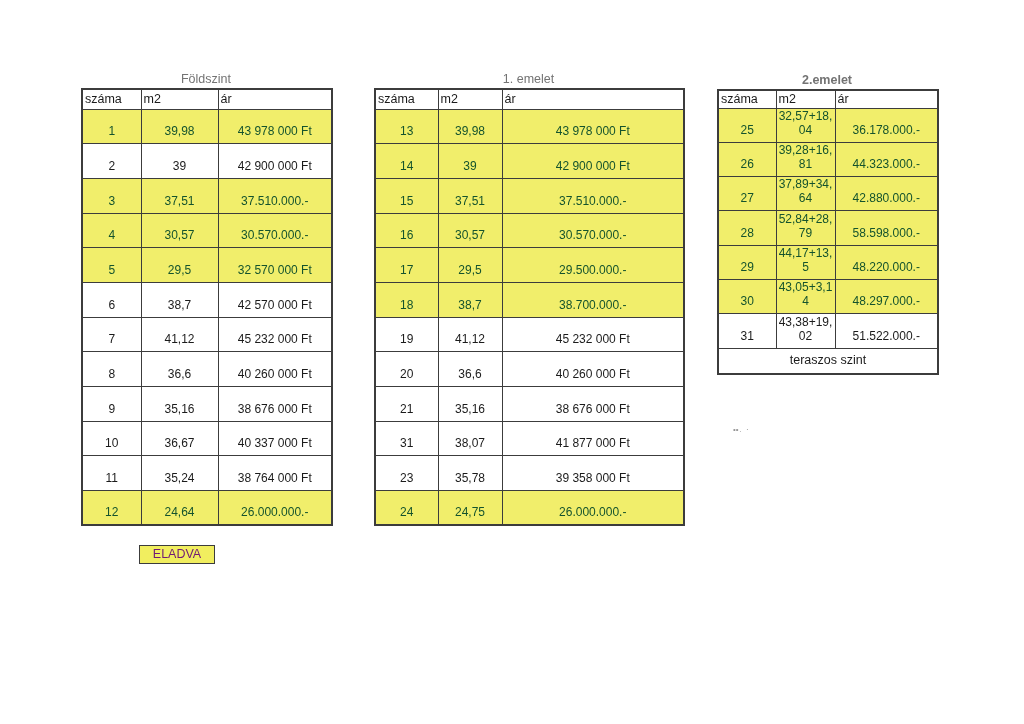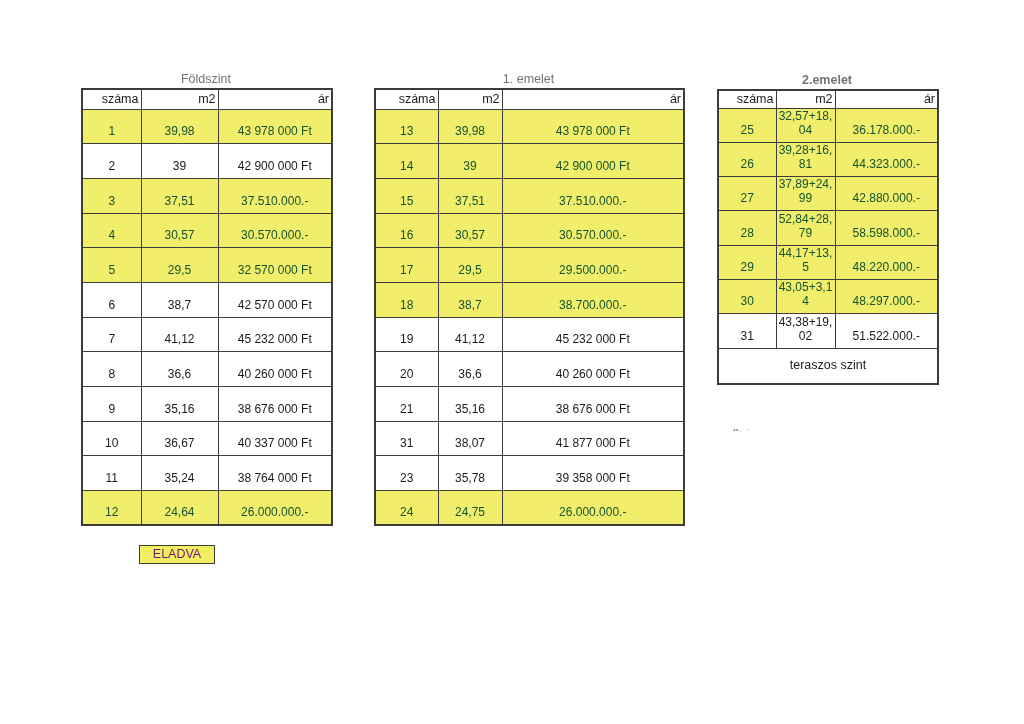--- a/index.html
+++ b/index.html
@@ -13,32 +13,32 @@
   }
   .price-table{
     position:absolute;border-collapse:collapse;table-layout:fixed;
     background:#ffffff;
   }
   .price-table, .price-table td, .price-table th{
     border:1.5px solid #3c3c3c;
   }
   .price-table{border-width:2px;}
   .price-table th{
-    font-size:12.5px;font-weight:normal;color:#1b1b1b;text-align:right;
+    font-size:12.5px;font-weight:normal;color:#1b1b1b;text-align:left;
     vertical-align:middle;padding:0 2px;
   }
   .price-table td{
     font-size:12px;color:#1b1b1b;text-align:center;vertical-align:bottom;
     padding:0 2px 5px 2px;word-break:break-all;line-height:14px;
   }
   .tbl-main tr.head{height:20px;}
   .tbl-main tr.data{height:34.7px;}
   .tbl-3 tr.head{height:18px;}
   .tbl-3 tr.data{height:34.3px;}
-  .tbl-3 tr.frow{height:36px;}
+  .tbl-3 tr.frow{height:26px;}
   .tbl-3 td.fcell{vertical-align:middle;padding-bottom:2px;font-size:12.5px;}
   tr.sold td{background:#f1ee6b;color:#14532d;}
   
   #t0 col.c1{width:59px}#t0 col.c2{width:77px}#t0 col.c3{width:114px}
   #t1 col.c1{width:63px}#t1 col.c2{width:64px}#t1 col.c3{width:182px}
   #t2 col.c1{width:58px}#t2 col.c2{width:59px}#t2 col.c3{width:103px}
   .legend-box{
     position:absolute;left:139px;top:545px;width:74px;height:17px;
     background:#f1ee5f;border:1.5px solid #3c3c3c;text-align:center;
     font-size:12.5px;line-height:17px;color:#701a75;
@@ -244,21 +244,21 @@
           <td>32,57+18,04</td>
           <td>36.178.000.-</td>
         </tr>
         <tr class="data sold">
           <td>26</td>
           <td>39,28+16,81</td>
           <td>44.323.000.-</td>
         </tr>
         <tr class="data sold">
           <td>27</td>
-          <td>37,89+24,99</td>
+          <td>37,89+34,64</td>
           <td>42.880.000.-</td>
         </tr>
         <tr class="data sold">
           <td>28</td>
           <td>52,84+28,79</td>
           <td>58.598.000.-</td>
         </tr>
         <tr class="data sold">
           <td>29</td>
           <td>44,17+13,5</td>

